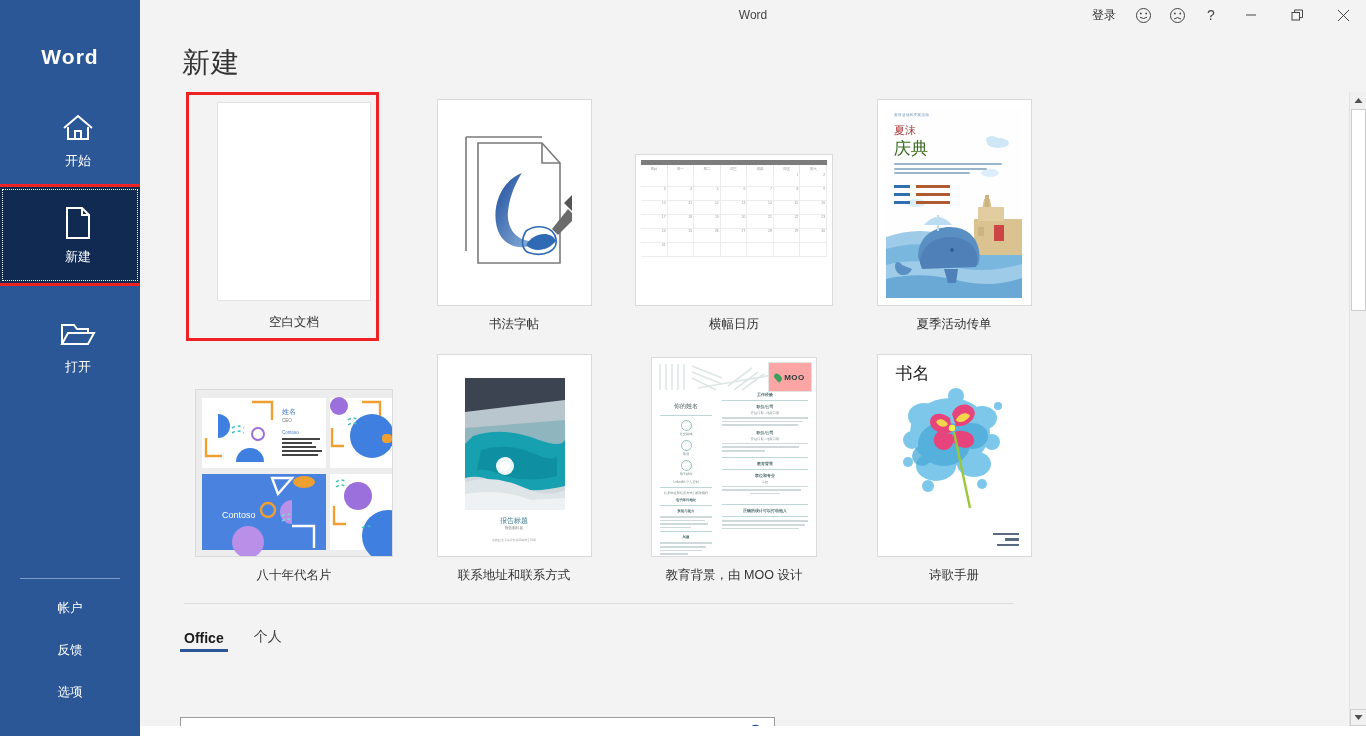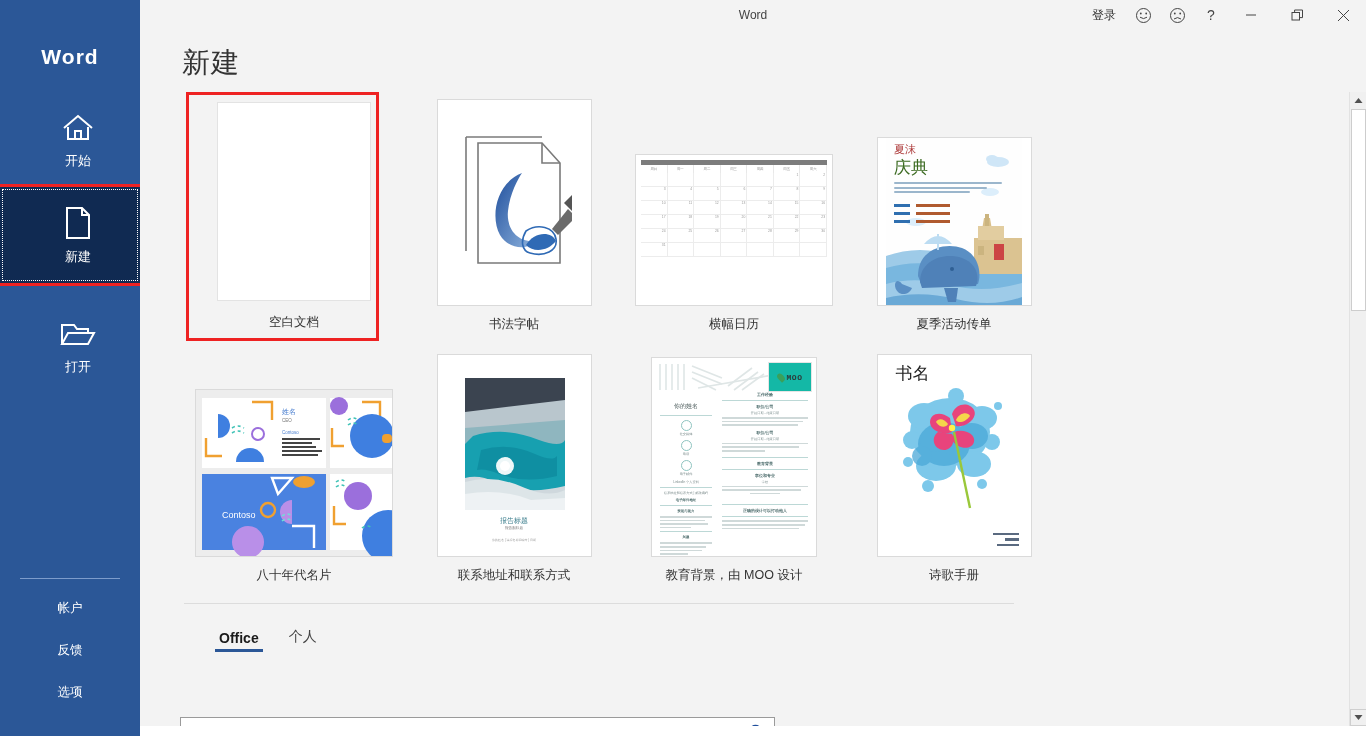--- a/index.html
+++ b/index.html
@@ -158,23 +158,23 @@
   
   .report { width: 154px; height: 199px; background:#fff; position:relative;}
   .report-photo { position:absolute; left:27px; top:22px; width:100px; height:132px; overflow:hidden; }
   .report-title { position:absolute; left:0; right:0; top:160px; text-align:center; font-size:7px; color:#3a7d8c;}
   .report-sub { position:absolute; left:0; right:0; top:170px; text-align:center; font-size:3.6px; color:#777;}
   .report-line { position:absolute; left:0; right:0; top:182px; text-align:center; font-size:3px; color:#999;}
 
   
   .moo { width: 164px; height: 198px; background:#fff; position:relative; overflow:hidden;}
   .moo-badge {
-    position:absolute; right:4px; top:4px; width:44px; height:30px; background:#14b8a6;
+    position:absolute; right:4px; top:4px; width:44px; height:30px; background:#fca5a5;
     border:1px solid #e5e5e5; display:flex; align-items:center; justify-content:center;
-    font-size:8px; color:#2d3b3b; font-weight:bold; letter-spacing:.5px;font-family:Liberation Mono, monospace;
+    font-size:8px; color:#2d3b3b; font-weight:bold; letter-spacing:.5px;
   }
   .moo-leaf { width:6px; height:9px; background:#3aa05a; border-radius:50% 50% 50% 0; transform: rotate(-45deg); margin-right:3px;}
   .moo-left { position:absolute; left:8px; top:44px; width:52px; text-align:center;}
   .moo-name { font-size:6px; color:#4a5a5a; margin-bottom:4px; }
   .moo-right { position:absolute; left:70px; top:32px; width:86px; }
   .moo-hr { height:1px; background:#bcd8d6; margin:3px 0; }
   .moo-h { font-size:4px; color:#4a6a6a; text-align:center; font-weight:bold; margin:2px 0;}
   .moo-p i { display:block; height:1.6px; background:#cfd9d9; margin-bottom:2px;}
   .moo-circ { width:11px; height:11px; border:1px solid #8fc4c0; border-radius:50%; margin:4px auto 1px;}
 
@@ -186,21 +186,21 @@
 
   
   .bottom-sep {
     position: absolute; left: 44px; top: 573px; width: 830px; height: 1px; background: #dcdcdc;
   }
   .tabs { position: absolute; left: 40px; top: 598px; display: flex; align-items: flex-end; }
   .tab {
     font-size: 14px; color: #444; padding: 0 4px 6px 4px; margin-right: 22px;
     cursor: default; position: relative;
   }
-  .tab.active { color: #1a1a1a; font-weight: bold; margin-left: 35px; }
+  .tab.active { color: #1a1a1a; font-weight: bold; }
   .tab.active::after {
     content: ""; position: absolute; left: 0; right: 0; bottom: 0;
     height: 3px; background: #2b5797;
   }
   .searchbox {
     position: absolute; left: 40px; top: 687px;
     width: 595px; height: 32px;
     background: #ffffff; border: 1px solid #9a9a9a;
     display: flex; align-items: center;
   }
@@ -437,21 +437,21 @@
                     </div>
                 </div>
               </div>
             </div>
           </div>
           <div class="tmpl-name">横幅日历</div>
         </div>
 
         <div class="tmpl-cell">
           <div class="thumb-wrap" style="height:210px">
-            <div class="thumb" style="width:155px;height:169px;display:flex;align-items:center;justify-content:center">
+            <div class="thumb" style="width:155px;height:207px;display:flex;align-items:center;justify-content:center">
               <div class="flyer">
                 <div class="flyer-inner">
                   <svg width="136" height="191" viewBox="0 0 136 191" style="position:absolute;left:0;top:0">
                     <rect width="136" height="191" fill="#fefefe"></rect>
                     <ellipse cx="112" cy="36" rx="11" ry="5" fill="#cfe6f7"></ellipse>
                     <ellipse cx="106" cy="33" rx="6" ry="4" fill="#cfe6f7"></ellipse>
                     <ellipse cx="104" cy="66" rx="9" ry="4" fill="#dceefb"></ellipse>
                     <ellipse cx="30" cy="96" rx="10" ry="4" fill="#dceefb"></ellipse>
                     <path d="M0 130 Q34 118 68 130 T136 130 L136 191 L0 191 Z" fill="#9ecbe8"></path>
                     <path d="M0 142 Q34 132 68 143 T136 141 L136 191 L0 191 Z" fill="#79b7df"></path>

